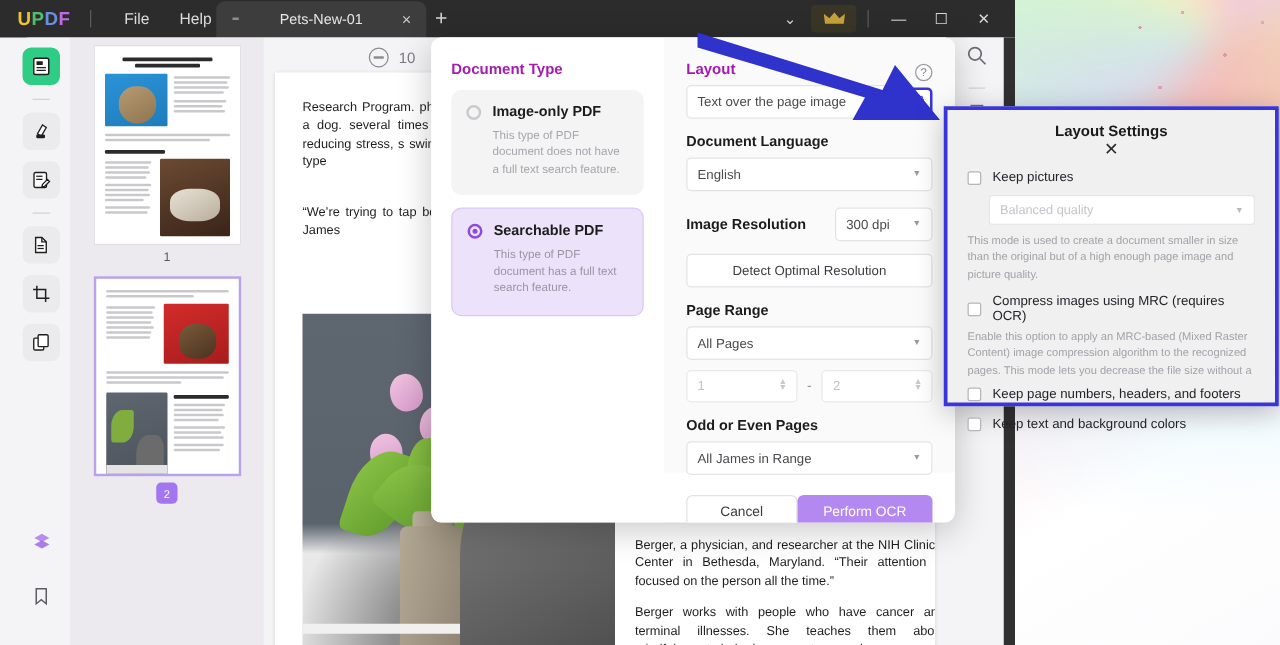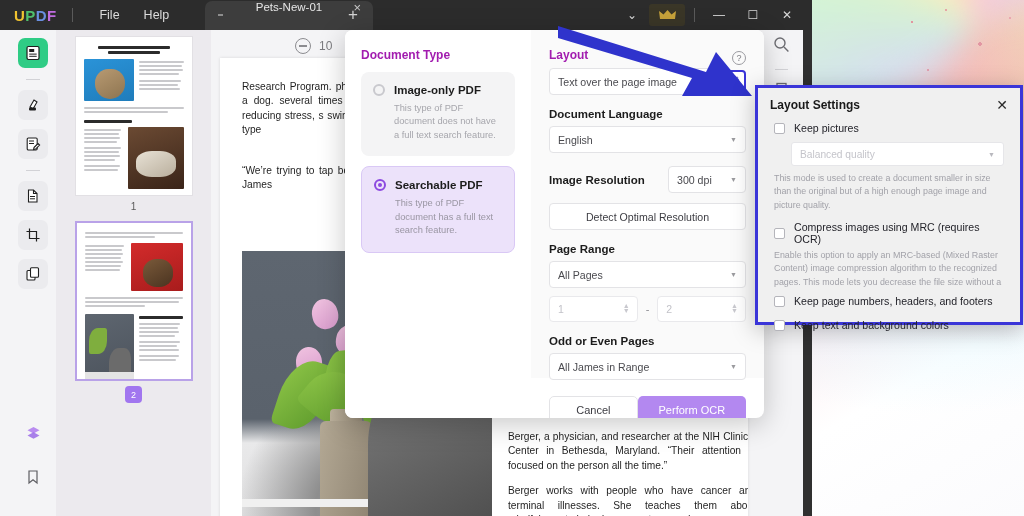--- a/index.html
+++ b/index.html
@@ -58,21 +58,21 @@
   }
   .brand { display: flex; align-items: center; margin-left: 14px; font-weight: bold; font-size: 15px; letter-spacing: .4px; }
   .brand .l1 { color: #f0c330; } .brand .l2 { color: #4fbf6d; }
   .brand .l3 { color: #6a8fe0; } .brand .l4 { color: #c06ce0; }
   .brand-divider { width: 1px; height: 14px; background: #5a5a5a; margin: 0 14px 0 16px; }
   .menu-item { color: #dcdcdc; font-size: 12.5px; padding: 4px 12px; cursor: default; }
 
   .tab {
     position: absolute; left: 173px; top: 1px; width: 168px; height: 29px;
     background: #3d3d3d; border-radius: 7px 7px 0 0;
-    display: flex; justify-content: center; margin-left: 32px;
+    display: flex; align-items: center; justify-content: center;
   }
   .tab .tab-dot { position: absolute; left: 13px; top: 13px; width: 5px; height: 2px; background: #8d8d8d; }
   .tab .tab-title { color: #e6e6e6; font-size: 11.5px; }
   .tab .tab-close { position: absolute; right: 12px; color: #c8c8c8; font-size: 13px; line-height: 1; }
   .new-tab { position: absolute; left: 348px; top: 6px; color: #d3d3d3; font-size: 17px; line-height: 1; }
 
   .win-right { position: absolute; right: 8px; top: 0; height: 30px; display: flex; align-items: center; }
   .win-btn { width: 34px; height: 30px; display: flex; align-items: center; justify-content: center; color: #d8d8d8; font-size: 12px; }
   .crown-btn { width: 36px; height: 22px; display:flex; align-items:center; justify-content:center; background:#3a3627; border-radius:3px; margin-right:2px;}
   .win-divider { width: 1px; height: 14px; background: #5a5a5a; margin: 0 7px; }
@@ -189,21 +189,21 @@
   }
 
   
   #blue-arrow { position: absolute; left: 556px; top: 24px; width: 210px; height: 80px; pointer-events: none; }
 
   
   #layout-panel {
     position: absolute; left: 755px; top: 85px; width: 268px; height: 240px;
     background: #f0f0f0; border: 3px solid #3a35d8; box-shadow: 0 5px 22px rgba(0,0,0,.25);
   }
-  #layout-panel .lp-head { display: flex; align-items: center; justify-content: space-between; padding: 10px 12px 4px; }
+  #layout-panel .lp-head { display: flex; align-items: center; justify-content: space-between; padding: 10px 12px 4px; flex-direction: column; }
   #layout-panel .lp-title { font-size: 12px; font-weight: bold; color: #1a1a1a; }
   #layout-panel .lp-close { font-size: 14px; color: #2a2a2a; line-height: 1; }
   .chk-row { display: flex; align-items: center; gap: 9px; padding: 6px 16px 2px; }
   .chk { width: 11px; height: 11px; border: 1.3px solid #b5b5bb; background: #fff; border-radius: 2px; flex: none; }
   .chk-label { font-size: 10.6px; color: #23232a; }
   .lp-select {
     margin: 6px 16px 0 33px; height: 24px; background: #fff; border: 1px solid #e6e6e9; border-radius: 3px;
     display: flex; align-items: center; padding: 0 8px; font-size: 10.2px; color: #c4c4ca; position: relative;
   }
   .lp-select .caret { position: absolute; right: 8px; color: #b8b8be; font-size: 7px; }

